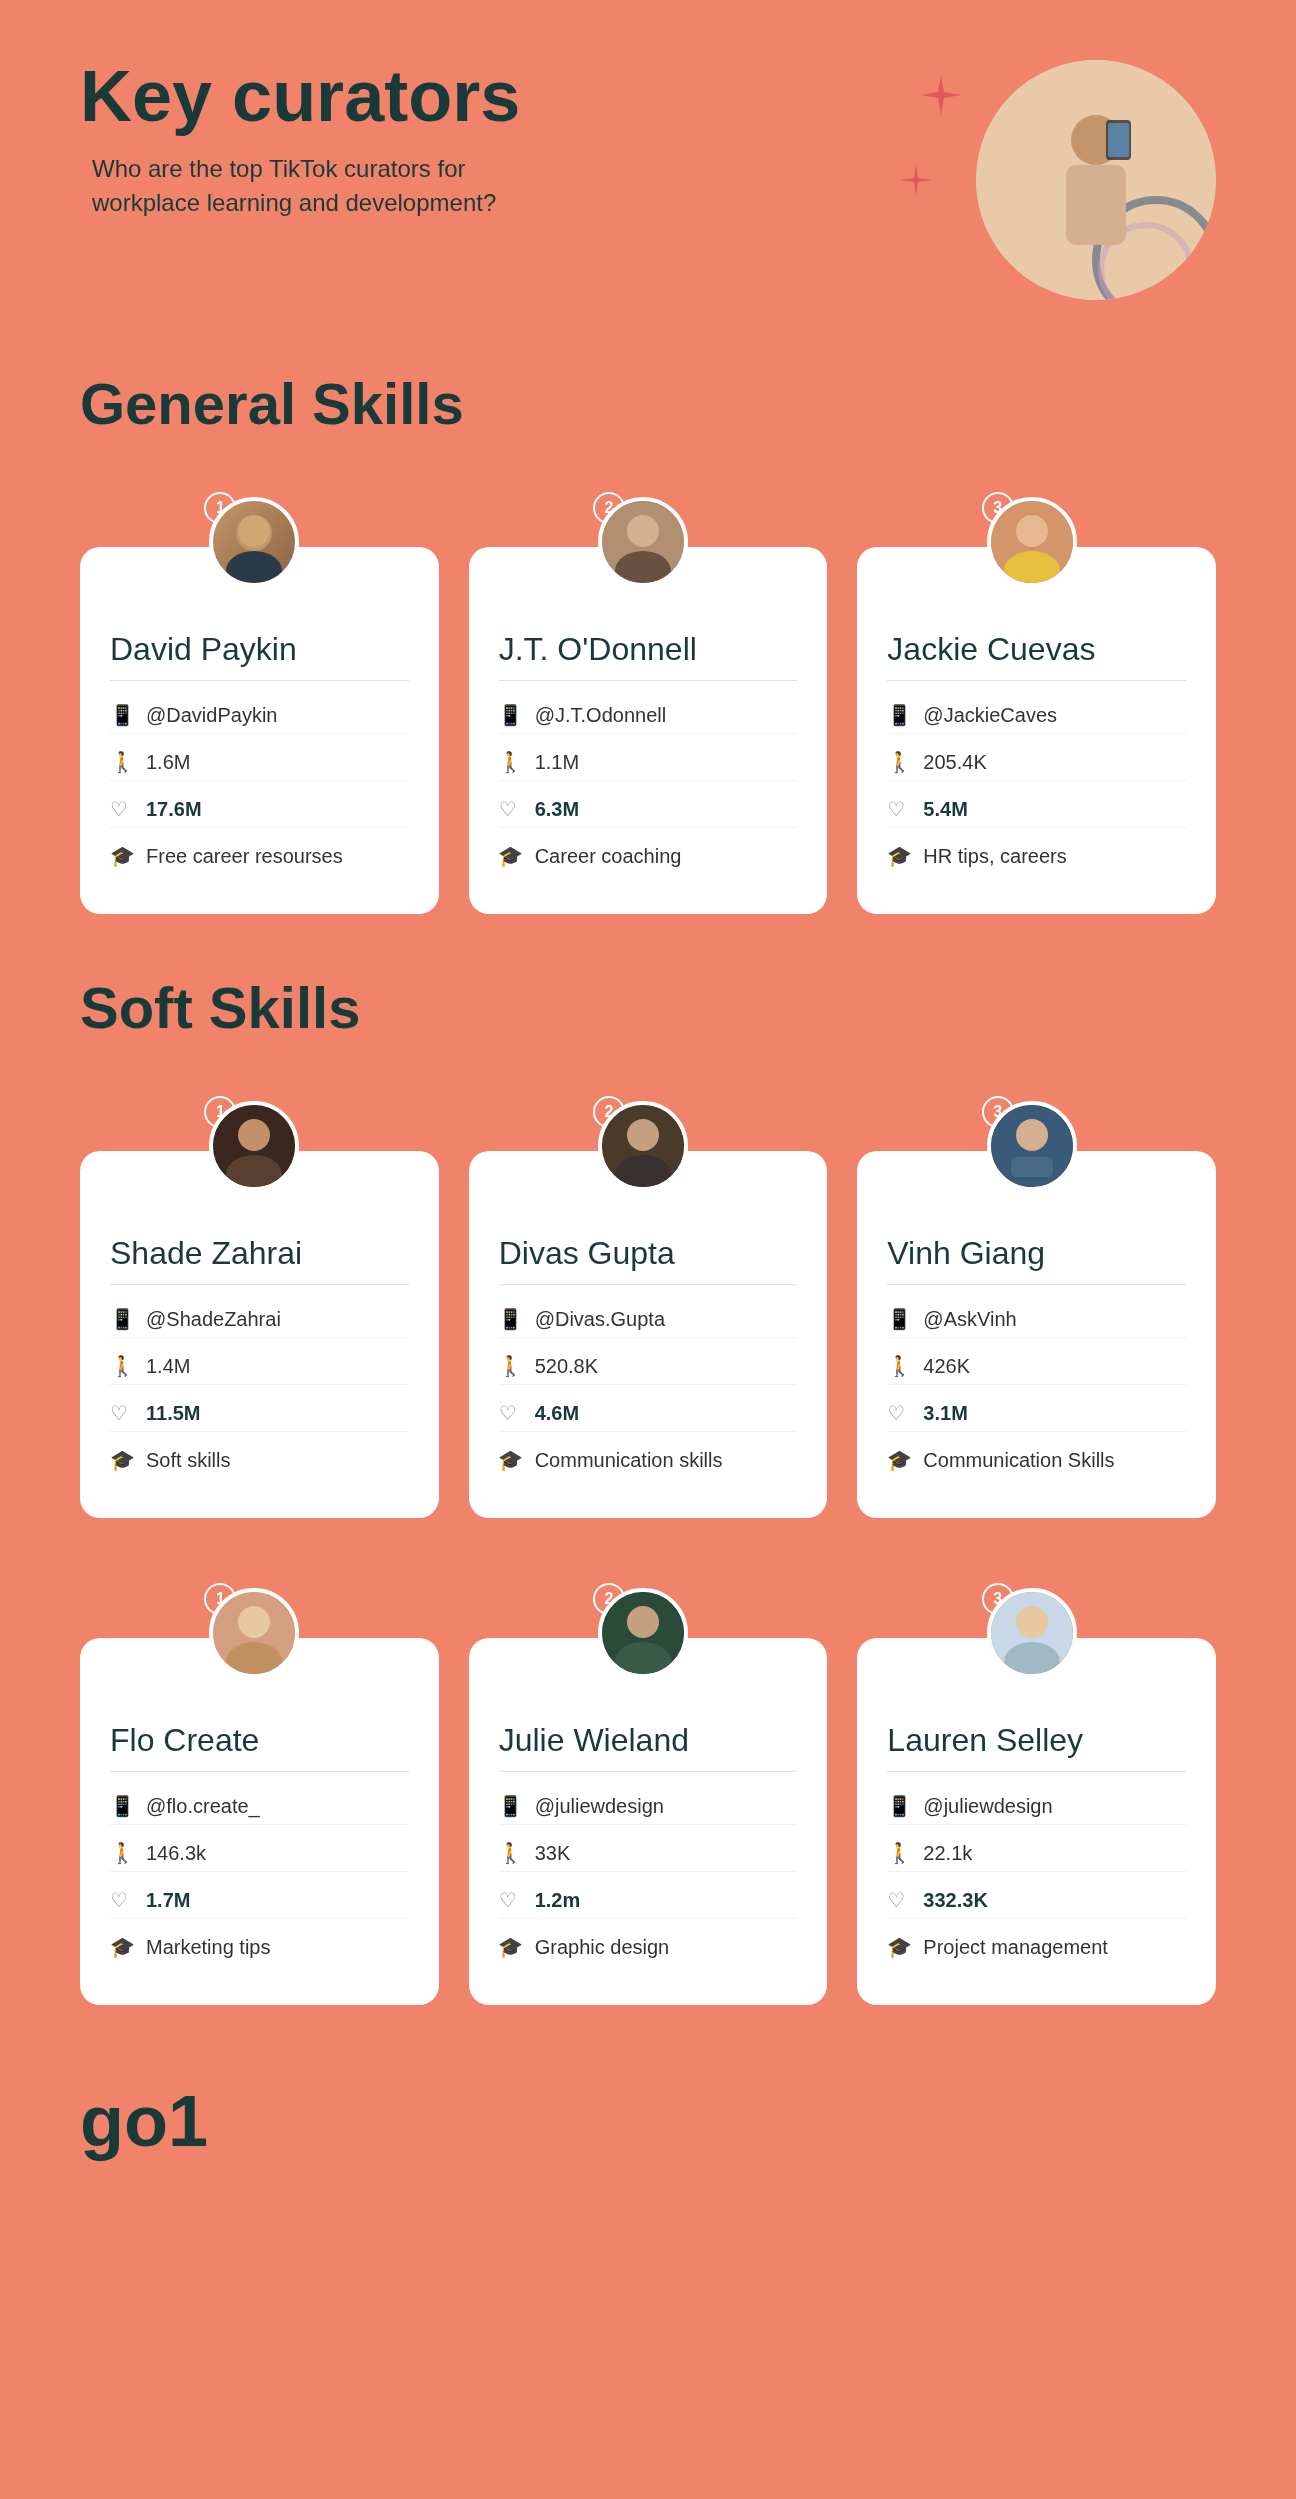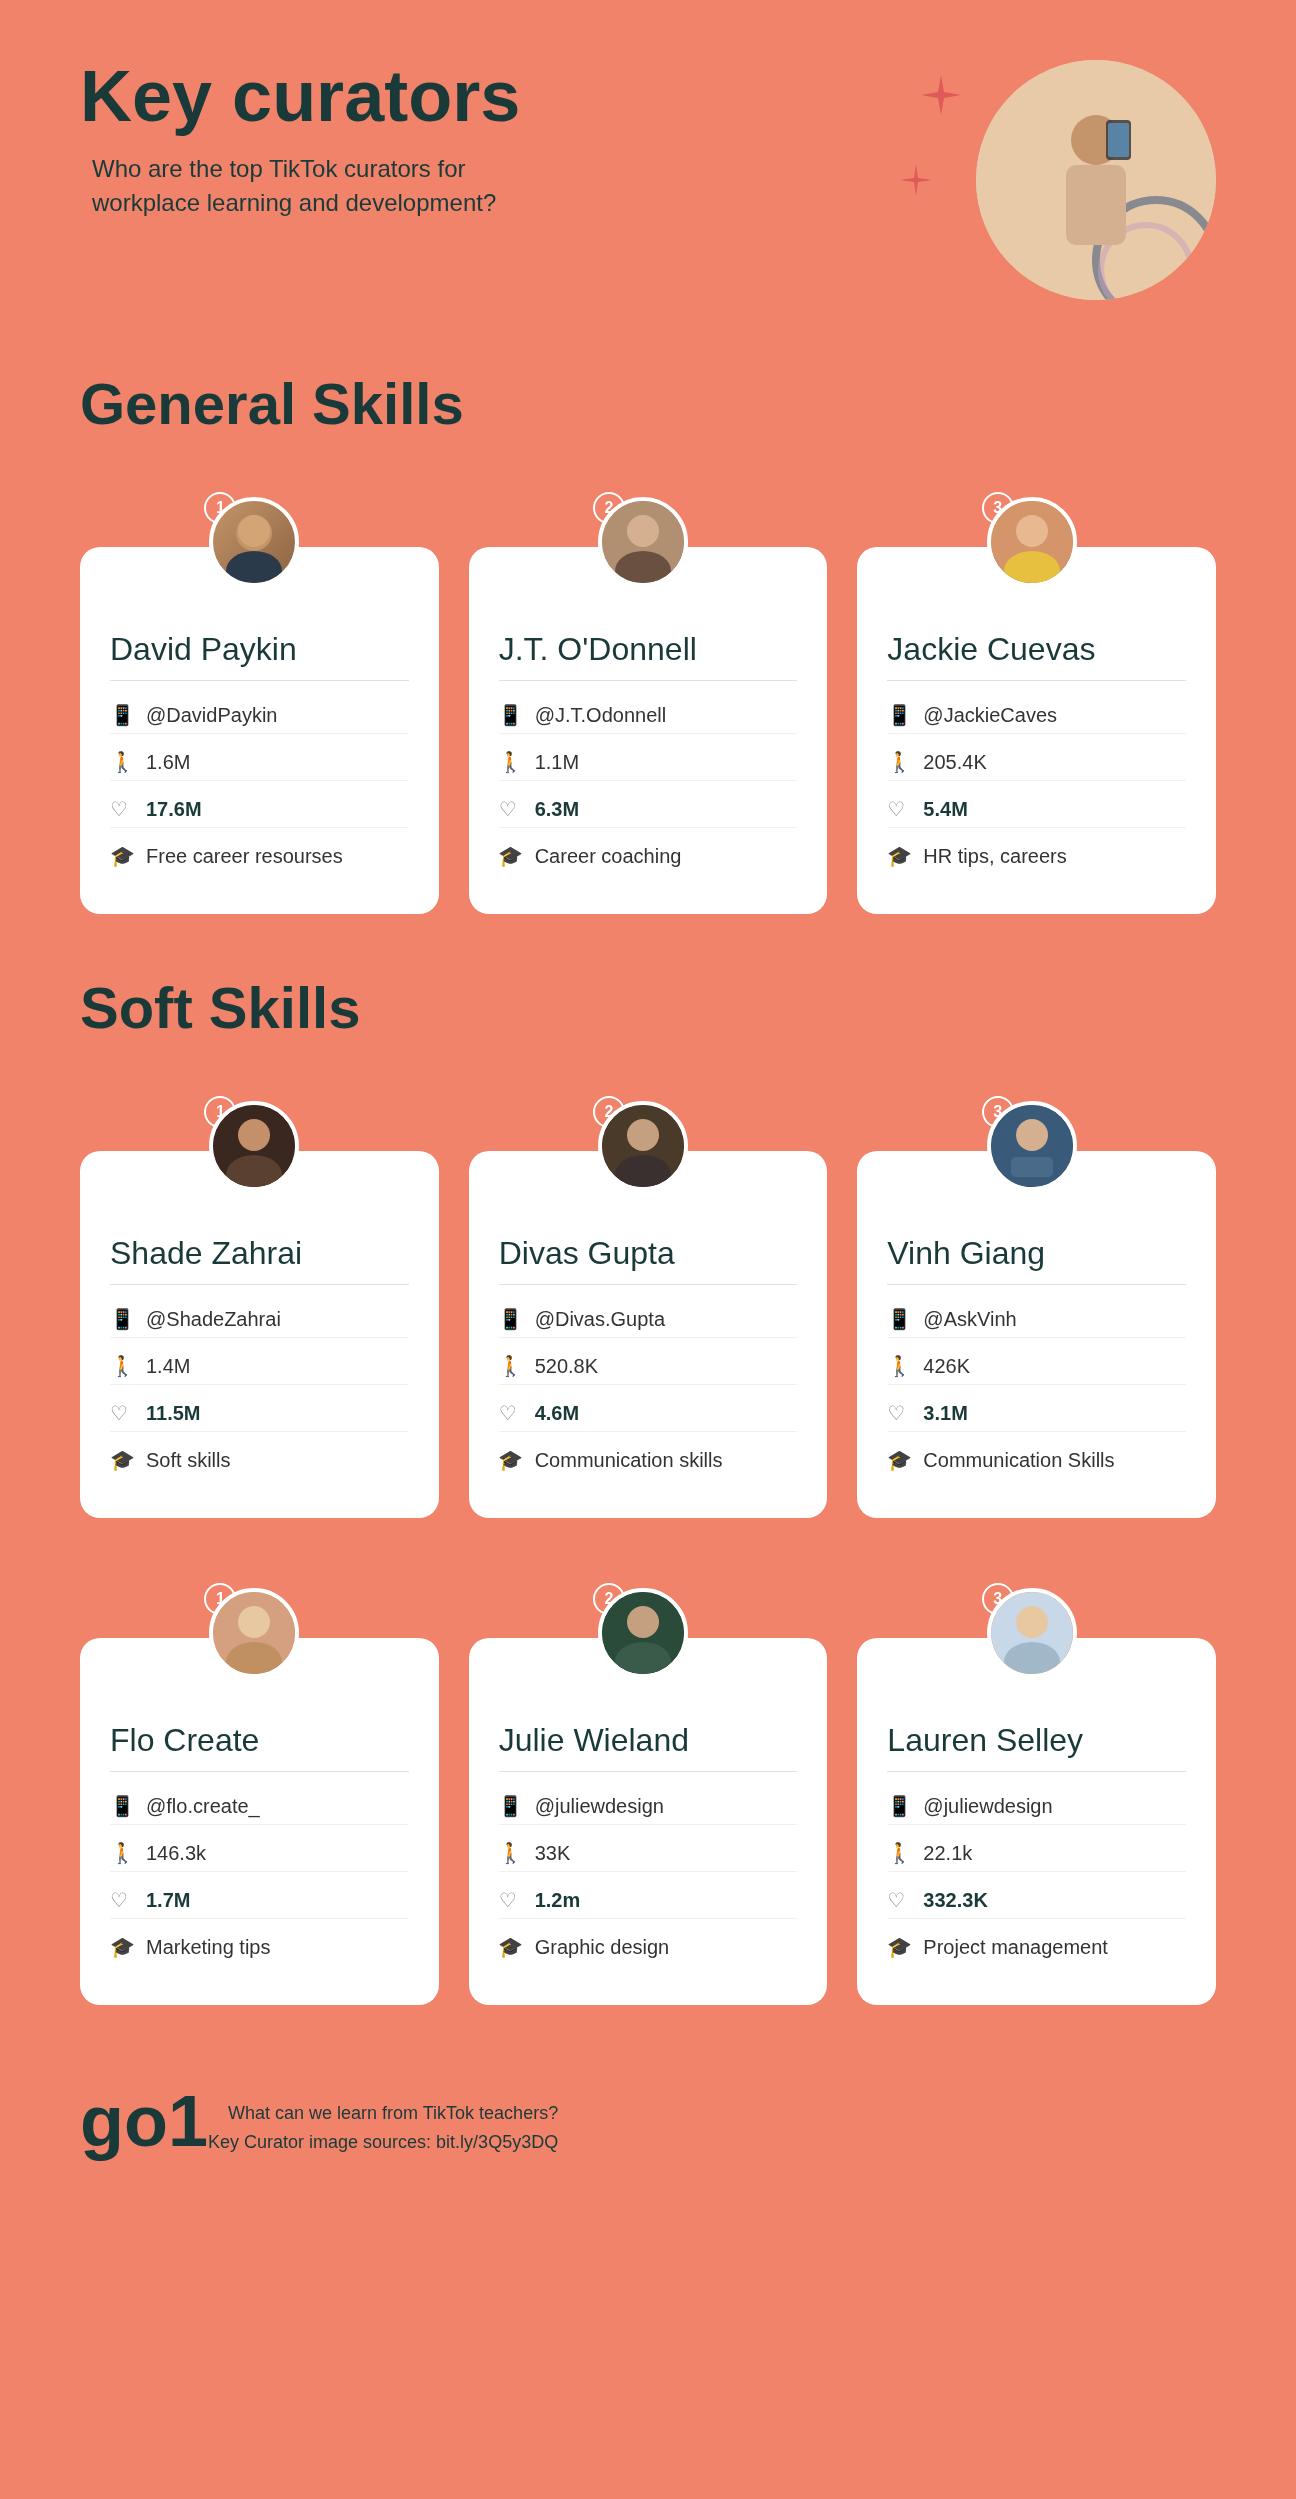--- a/index.html
+++ b/index.html
@@ -557,19 +557,15 @@
             <span class="card-info-text">Project management</span>
           </div>
         </div>
 
       </div>
     </div>
   </div>
 
   <div class="footer">
     <div class="footer-logo">go1</div>
-    <div class="footer-text">
-      <div>What can we learn from TikTok teachers?</div>
-      <div>Key Curator image sources: bit.ly/3Q5y3DQ</div>
-    </div>
   </div>
 
 </div>
 
 </body></html>

